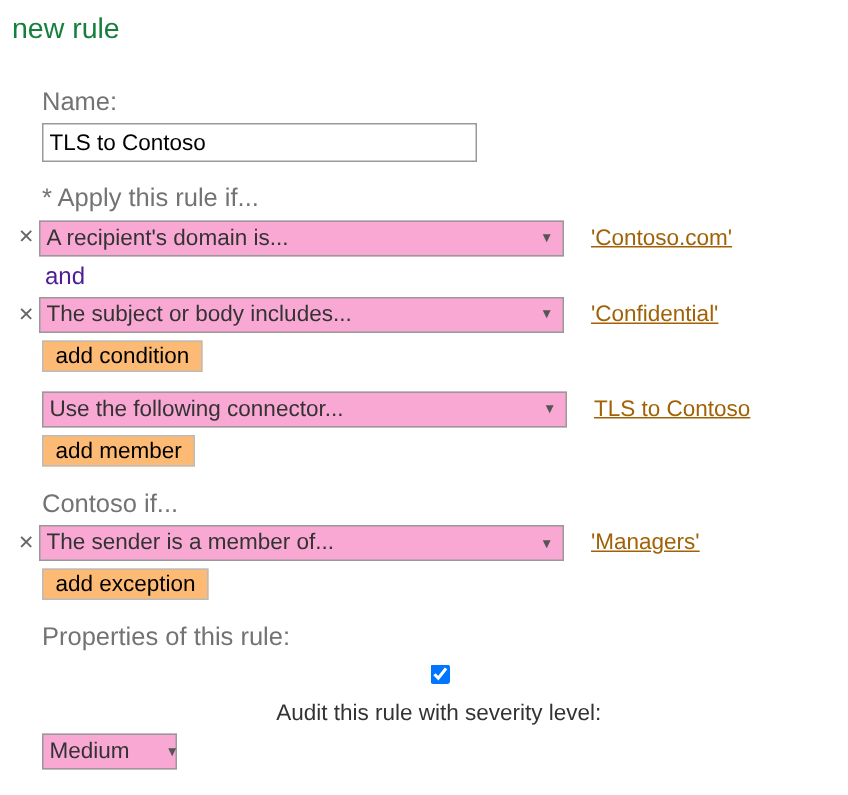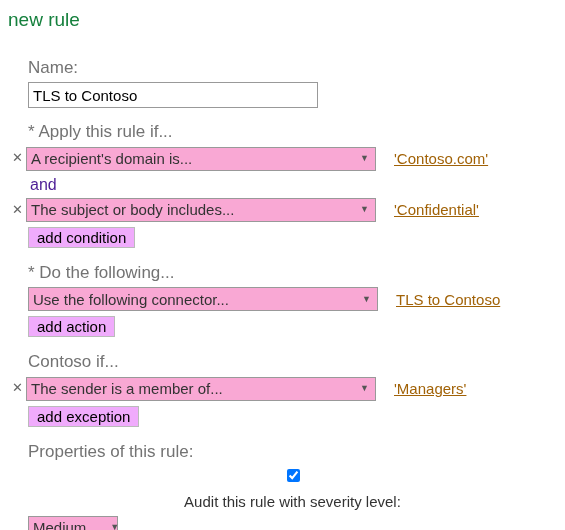--- a/index.html
+++ b/index.html
@@ -70,21 +70,21 @@
     }
     .link {
       color: #a16207;
       text-decoration: underline;
       margin-left: 18px;
       cursor: pointer;
       white-space: nowrap;
     }
     .add-btn {
       border: 1px solid #bbb;
-      background: #f0abfc;
+      background: #fdba74;
       padding: 1px 8px;
       font-size: 15px;
       font-family: inherit;
       cursor: pointer;
       margin-top: 3px;
     }
     .and-text {
       font-size: 16px;
       color: #4c1d95;
       margin-left: 2px;
@@ -134,29 +134,28 @@
         <span>The subject or body includes...</span>
         <span class="caret">▼</span>
       </div>
       <a class="link">'Confidential'</a>
     </div>
 
     <button class="add-btn">add condition</button>
   </div>
 
   <div class="group">
-    <div class="field-label">* Do the following...</div>
     <div class="row">
       <div class="combo">
         <span>Use the following connector...</span>
         <span class="caret">▼</span>
       </div>
       <a class="link">TLS to Contoso</a>
     </div>
-    <button class="add-btn">add action</button>
+    <button class="add-btn">add member</button>
   </div>
 
   <div class="group">
     <div class="field-label">Contoso if...</div>
     <div class="row" style="margin-left:-16px;">
       <span class="remove">✕</span>
       <div class="combo">
         <span>The sender is a member of...</span>
         <span class="caret">▼</span>
       </div>

